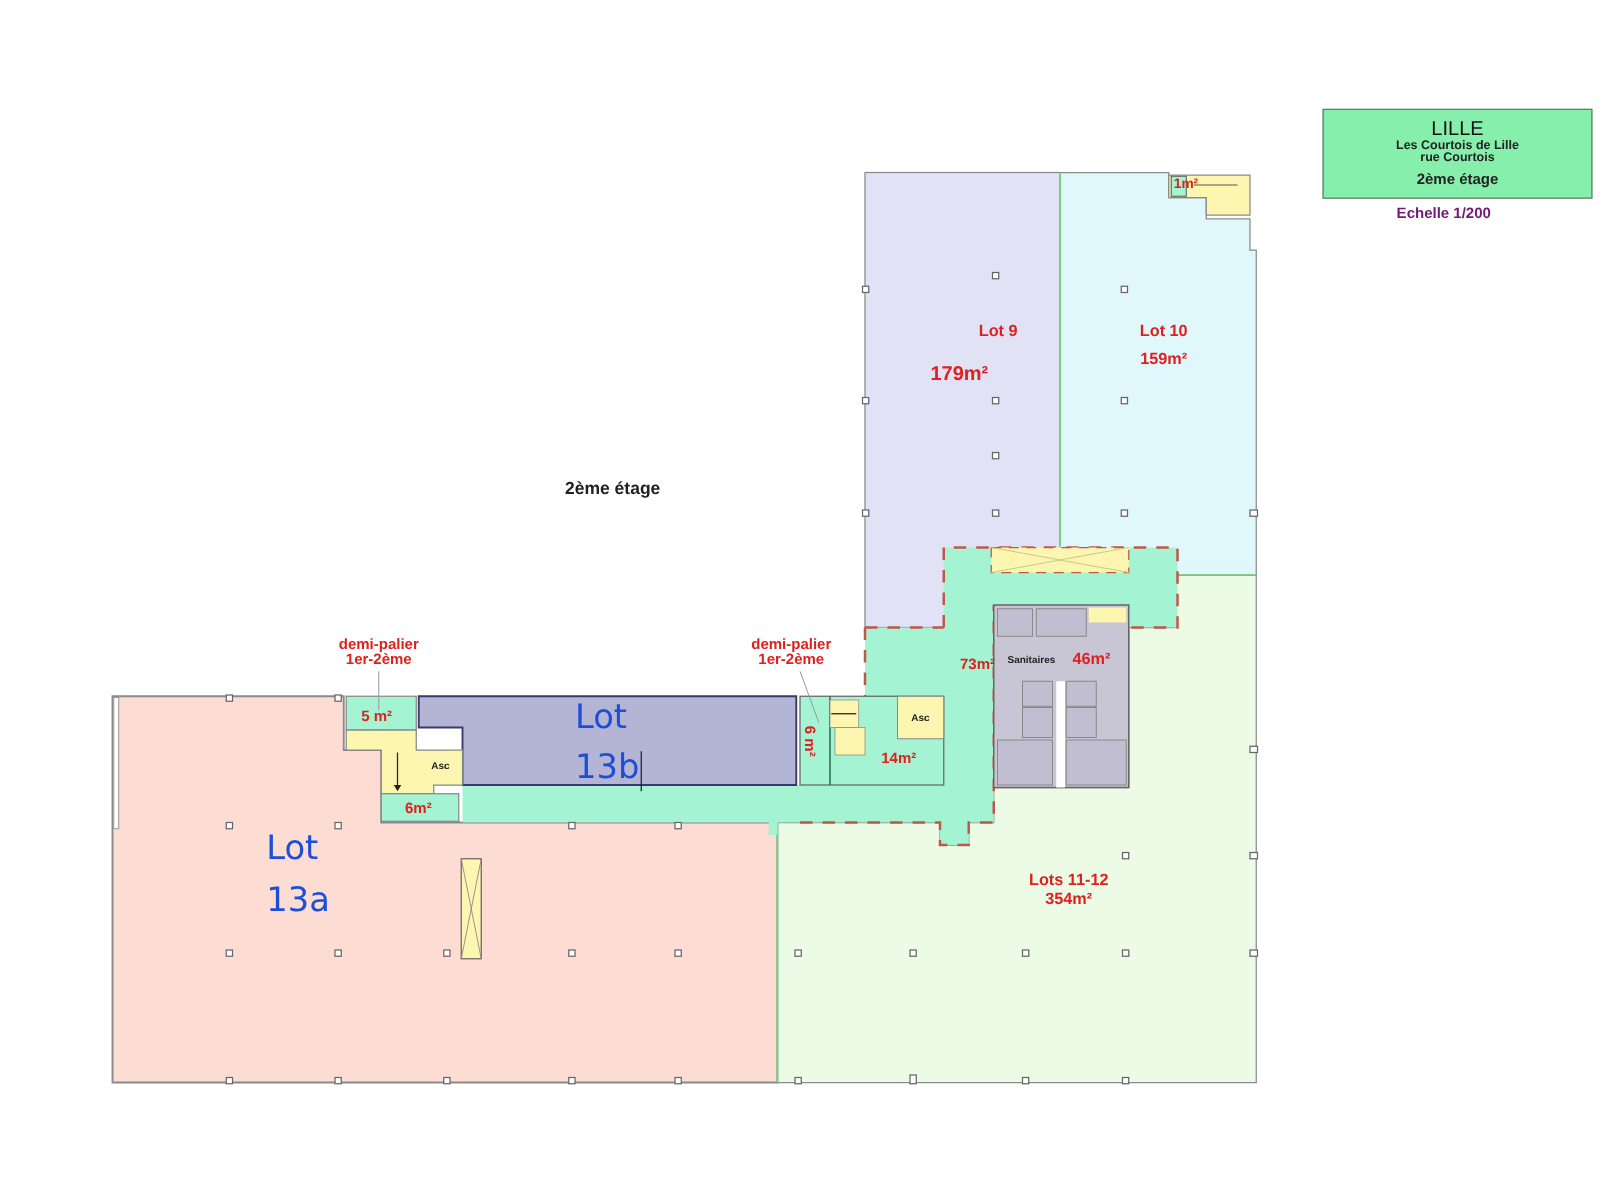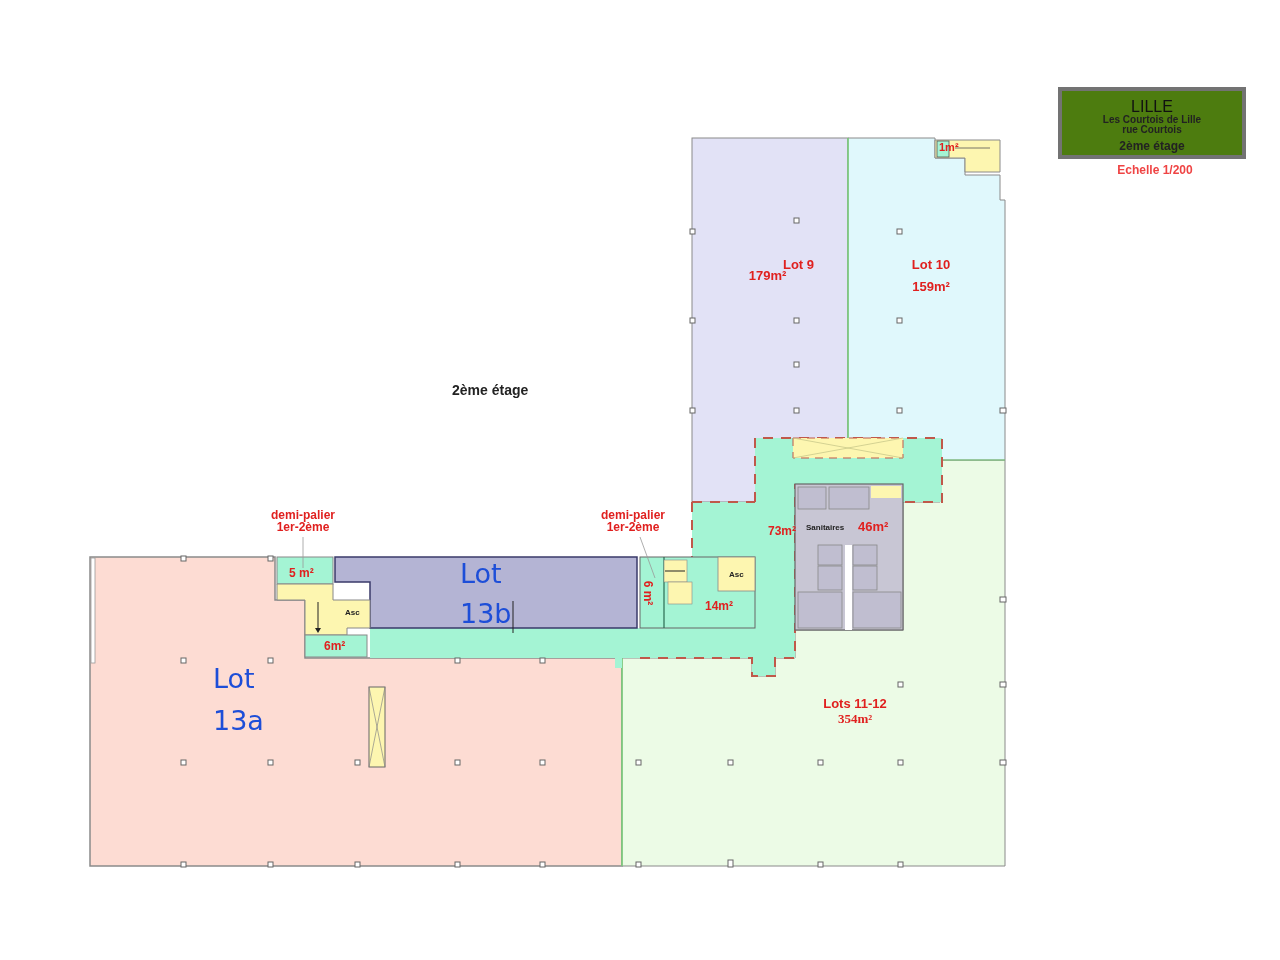--- a/index.html
+++ b/index.html
@@ -1,22 +1,22 @@
 <!DOCTYPE html>
 <html><head>
   <meta charset="utf-8">
   <style>
     html, body { margin: 0; padding: 0; background: #ffffff; }
     body { width: 1280px; height: 960px; position: relative; overflow: hidden; font-family: "Liberation Sans", sans-serif; }
     #plan { position: absolute; left: 0; top: 0; width: 1280px; height: 960px; }
-    .title-box { position: absolute; left: 1058px; top: 87px; width: 188px; height: 72px; border: 4px solid #737373; background: #4d7c0f; text-align: center; box-sizing: border-box; }
+    .title-box { position: absolute; left: 1058px; top: 87px; width: 216px; height: 72px; border: 1px solid #737373; background: #86efac; text-align: center; box-sizing: border-box; }
     .title-box .city { font-size: 16px; margin-top: 8px; line-height: 16px; color: #111; }
     .title-box .bldg, .title-box .street { font-size: 10px; font-weight: bold; line-height: 10px; color: #222; }
     .title-box .floor { font-size: 12px; font-weight: bold; margin-top: 4px; color: #222; }
-    .scale { position: absolute; left: 1058px; top: 163px; width: 194px; text-align: center; font-size: 12px; font-weight: bold; color: #ef4444; }
+    .scale { position: absolute; left: 1058px; top: 163px; width: 194px; text-align: center; font-size: 12px; font-weight: bold; color: #701a75; }
     .lbl { position: absolute; text-align: center; white-space: nowrap; }
     .red { color: #e0201f; font-weight: bold; }
     .big { font-family: "DejaVu Sans", sans-serif; font-size: 27px; color: #1d4ed8; line-height: 36px; text-align: left; }
     .small-black { font-size: 8px; font-weight: bold; color: #222; }
     .floor-label { font-size: 14px; font-weight: bold; color: #222; }
   </style>
 </head>
 <body>
 
 <svg id="plan" viewBox="0 0 1280 960" xmlns="http://www.w3.org/2000/svg">
@@ -152,27 +152,27 @@
   <div class="city">LILLE</div>
   <div class="bldg">Les Courtois de Lille</div>
   <div class="street">rue Courtois</div>
   <div class="floor">2ème étage</div>
 </div>
 <div class="scale">Echelle 1/200</div>
 
 <div class="lbl floor-label" style="left:452px; top:382px;">2ème étage</div>
 
 <div class="lbl red" style="left:771px; top:257px; width:55px; font-size:13px;">Lot 9</div>
-<div class="lbl red" style="left:740px; top:268px; width:55px; font-size:13px;">179m²</div>
+<div class="lbl red" style="left:740px; top:291px; width:55px; font-size:16px;">179m²</div>
 
 <div class="lbl red" style="left:902px; top:257px; width:58px; font-size:13px;">Lot 10</div>
 <div class="lbl red" style="left:902px; top:279px; width:58px; font-size:13px;">159m²</div>
 
 <div class="lbl red" style="left:810px; top:696px; width:90px; font-size:13px;">Lots 11-12</div>
-<div class="lbl red" style="left:810px; top:711px; width:90px; font-size:13px;font-family:Liberation Serif, serif;">354m²</div>
+<div class="lbl red" style="left:810px; top:711px; width:90px; font-size:13px;">354m²</div>
 
 <div class="lbl big" style="left:213px; top:661px;">Lot</div>
 <div class="lbl big" style="left:213px; top:703px;">13a</div>
 
 <div class="lbl big" style="left:460px; top:556px;">Lot</div>
 <div class="lbl big" style="left:460px; top:596px;">13b</div>
 
 <div class="lbl red" style="left:768px; top:524px; font-size:12px;">73m²</div>
 <div class="lbl small-black" style="left:806px; top:523px;">Sanitaires</div>
 <div class="lbl red" style="left:858px; top:519px; font-size:13px;">46m²</div>

